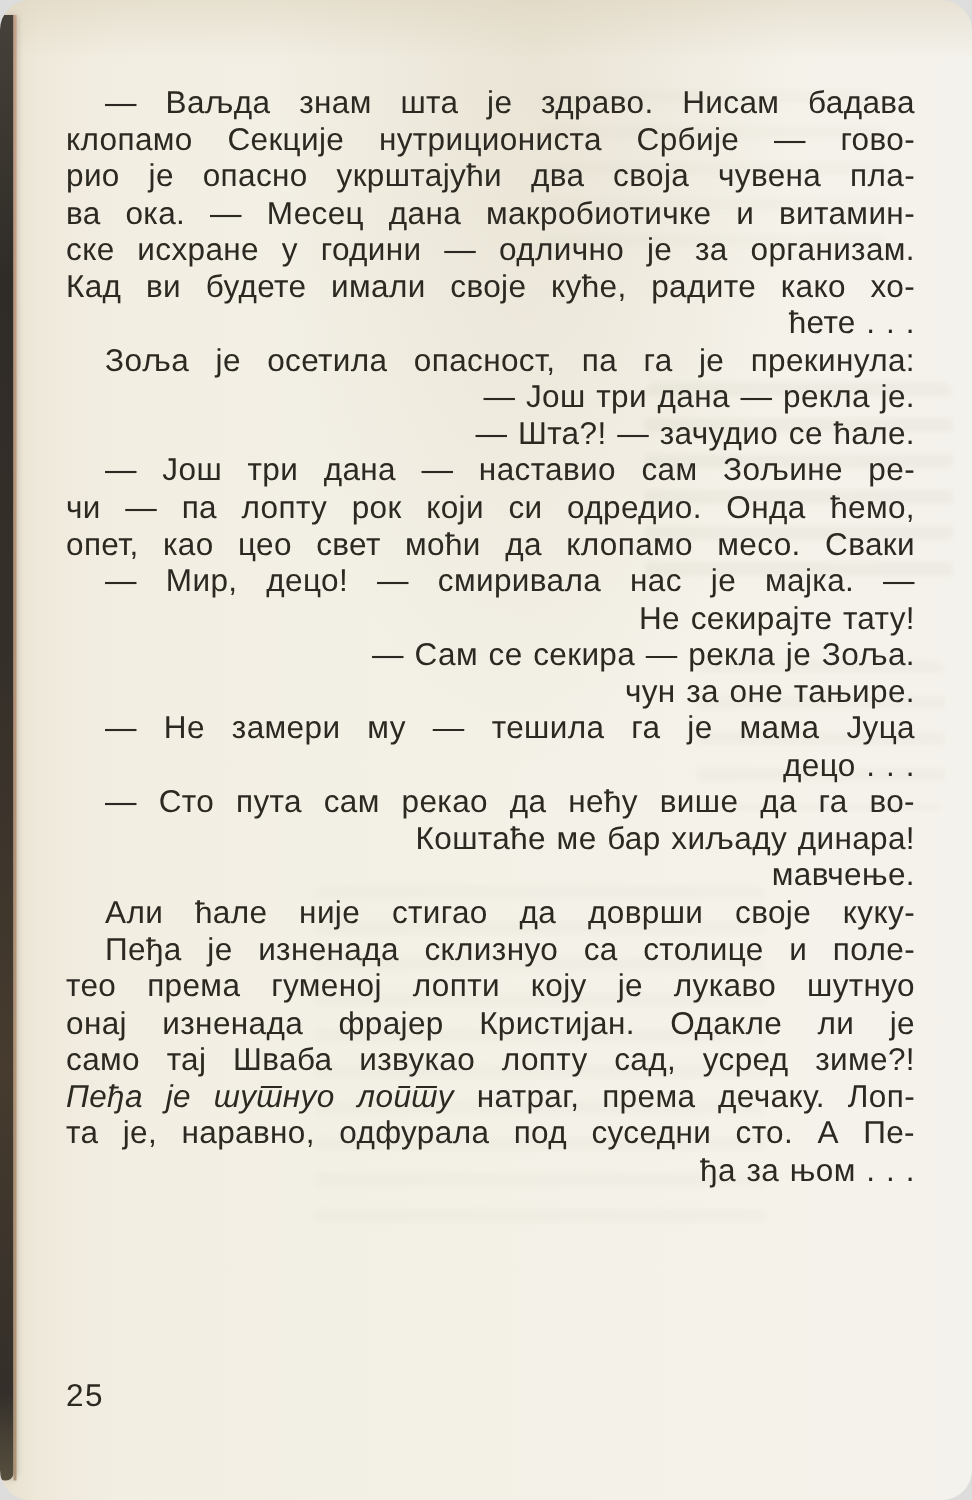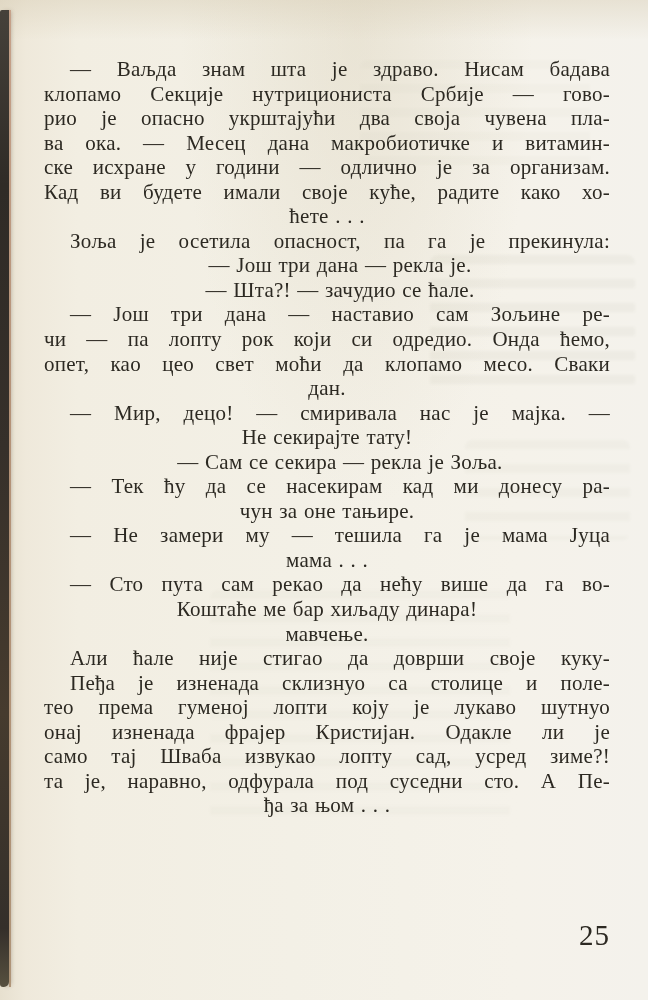--- a/index.html
+++ b/index.html
@@ -1,25 +1,26 @@
 <!DOCTYPE html>
 <html lang="sr" style="--ink: #2c2922; --paper: #f3f0e6;"><head>
 <meta charset="utf-8">
 <style>
   html, body { margin: 0; padding: 0; background: #ddd; }
   .scan {
     position: relative;
     width: 648px;
     height: 1000px;
     overflow: hidden;
-    font-family: Liberation Serif, serif;
+    font-family: Liberation Sans, sans-serif;
     background:
       linear-gradient(180deg, rgba(216,206,182,0.45) 0%, rgba(216,206,182,0.0) 4%),
       radial-gradient(ellipse at 55% 3%, rgba(214,204,178,0.35), rgba(214,204,178,0) 35%),
       linear-gradient(90deg, #e7e0cf 0%, #efe9db 4%, #f2eee2 12%, #f3f0e6 45%, #f5f2ea 80%, #f4f2ec 100%);
+    border-radius: 20px;
   }
   
   .edge {
     position: absolute;
     left: 0; top: 10px;
     width: 9px; height: 977px;
     background: linear-gradient(180deg, #46413a 0%, #2f2b26 18%, #36302a 45%, #463b2e 72%, #342f2a 94%, #57503f 100%);
     border-radius: 2px 0 5px 3px;
     box-shadow: 3px 0 4px -1px rgba(90,70,50,0.35);
   }
@@ -47,32 +48,32 @@
   .text {
     position: absolute;
     left: 44px; top: 57px;
     width: 566px;
     color: var(--ink, #2c2922);
     font-size: 21px;
     line-height: 24.55px;
     letter-spacing: 0.25px;
     word-spacing: 1px;
   }
-  .line { text-align: center; }
+  .line { text-align: right; }
   .line.justify { text-align: justify; text-align-last: justify; }
   .line.indent { text-indent: 26px; }
   .italic { font-style: italic; }
 
   .pagenum {
     position: absolute;
     left: 44px; top: 919px;
     width: 566px;
-    text-align: right;
+    text-align: left;
     color: var(--ink, #2c2922);
-    font-size: 29px;
+    font-size: 21px;
     letter-spacing: 1px;
   }
 </style>
 </head>
 <body>
 
 <div class="scan">
   <div class="edge"></div>
   <div class="ghost g1"></div>
   <div class="ghost g2"></div>
@@ -85,33 +86,32 @@
       <div class="line justify"><span>ва ока. — Месец дана макробиотичке и витамин-</span></div>
       <div class="line justify"><span>ске исхране у години — одлично је за организам.</span></div>
       <div class="line justify"><span>Кад ви будете имали своје куће, радите како хо-</span></div>
       <div class="line"><span>ћете . . .</span></div>
       <div class="line indent justify"><span>Зоља је осетила опасност, па га је прекинула:</span></div>
       <div class="line indent"><span>— Још три дана — рекла је.</span></div>
       <div class="line indent"><span>— Шта?! — зачудио се ћале.</span></div>
       <div class="line indent justify"><span>— Још три дана — наставио сам Зољине ре-</span></div>
       <div class="line justify"><span>чи — па лопту рок који си одредио. Онда ћемо,</span></div>
       <div class="line justify"><span>опет, као цео свет моћи да клопамо месо. Сваки</span></div>
-      <div class="line"><span>дан.</span></div>
       <div class="line indent justify"><span>— Мир, децо! — смиривала нас је мајка. —</span></div>
       <div class="line"><span>Не секирајте тату!</span></div>
       <div class="line indent"><span>— Сам се секира — рекла је Зоља.</span></div>
-      <div class="line indent justify"><span>— Тек ћу да се насекирам кад ми донесу ра-</span></div>
       <div class="line"><span>чун за оне тањире.</span></div>
       <div class="line indent justify"><span>— Не замери му — тешила га је мама Јуца</span></div>
-      <div class="line"><span>мама . . .</span></div>
+      <div class="line"><span>децо . . .</span></div>
       <div class="line indent justify"><span>— Сто пута сам рекао да нећу више да га во-</span></div>
       <div class="line"><span>Коштаће ме бар хиљаду динара!</span></div>
       <div class="line"><span>мавчење.</span></div>
       <div class="line indent justify"><span>Али ћале није стигао да доврши своје куку-</span></div>
       <div class="line indent justify"><span>Пеђа је изненада склизнуо са столице и поле-</span></div>
       <div class="line justify"><span>тео према гуменој лопти коју је лукаво шутнуо</span></div>
       <div class="line justify"><span>онај изненада фрајер Кристијан. Одакле ли је</span></div>
       <div class="line justify"><span>само тај Шваба извукао лопту сад, усред зиме?!</span></div>
+      <div class="line justify"><span class="italic">Пеђа је шутнуо лопту</span><span> натраг, према дечаку. Лоп-</span></div>
       <div class="line justify"><span>та је, наравно, одфурала под суседни сто. А Пе-</span></div>
       <div class="line"><span>ђа за њом . . .</span></div>
     </div>
   <div class="pagenum">25</div>
 </div>
 
 </body></html>

